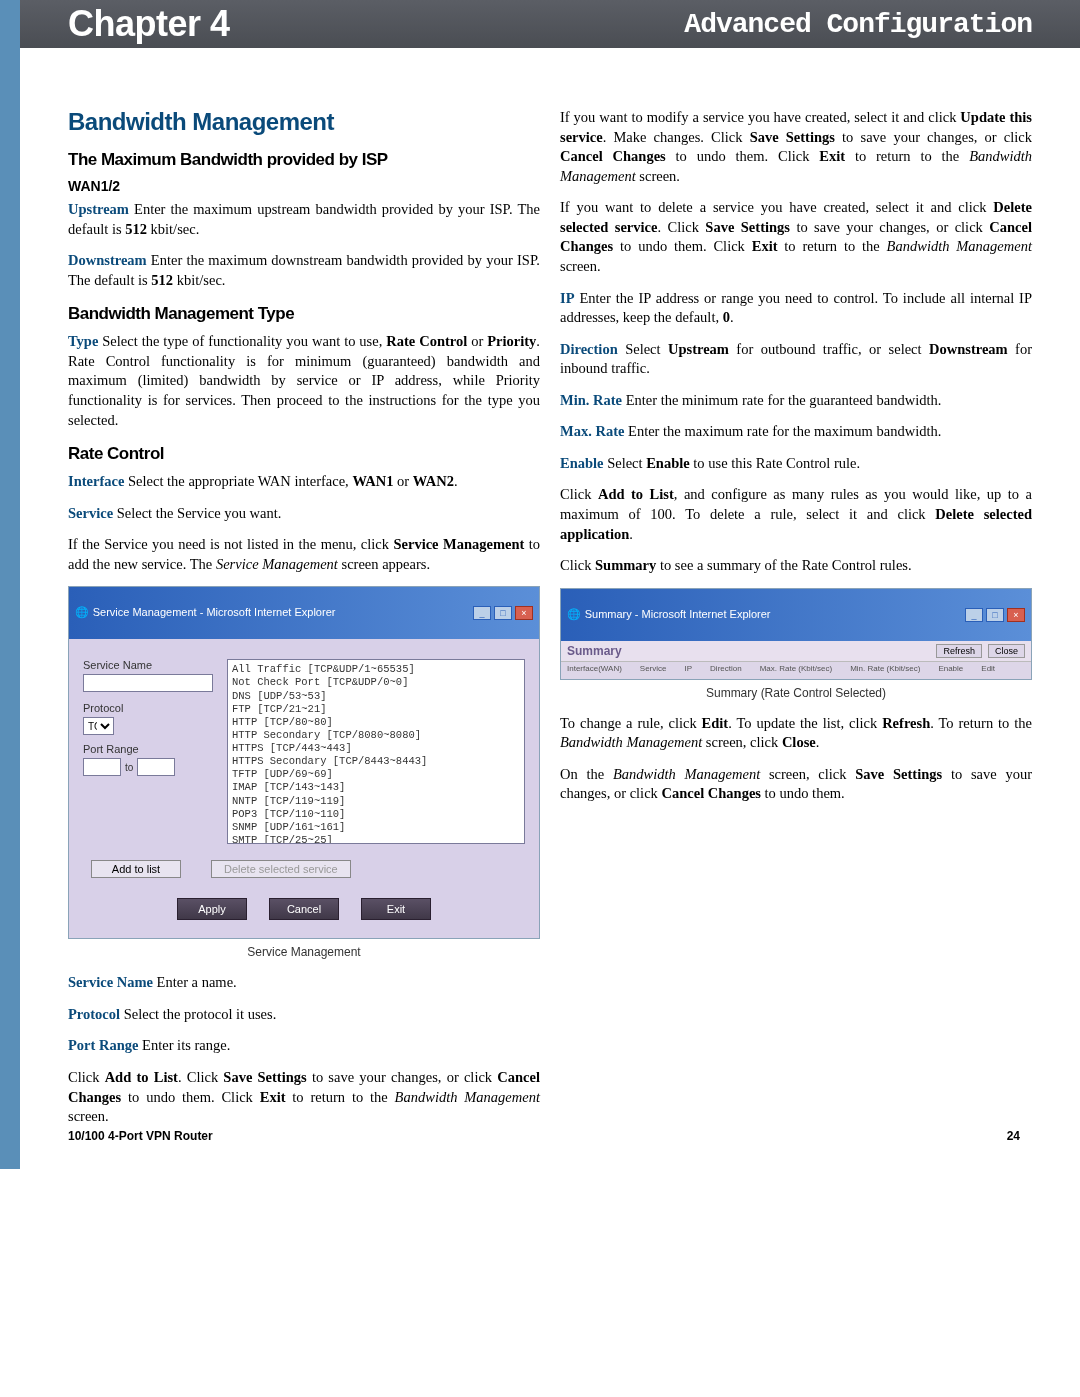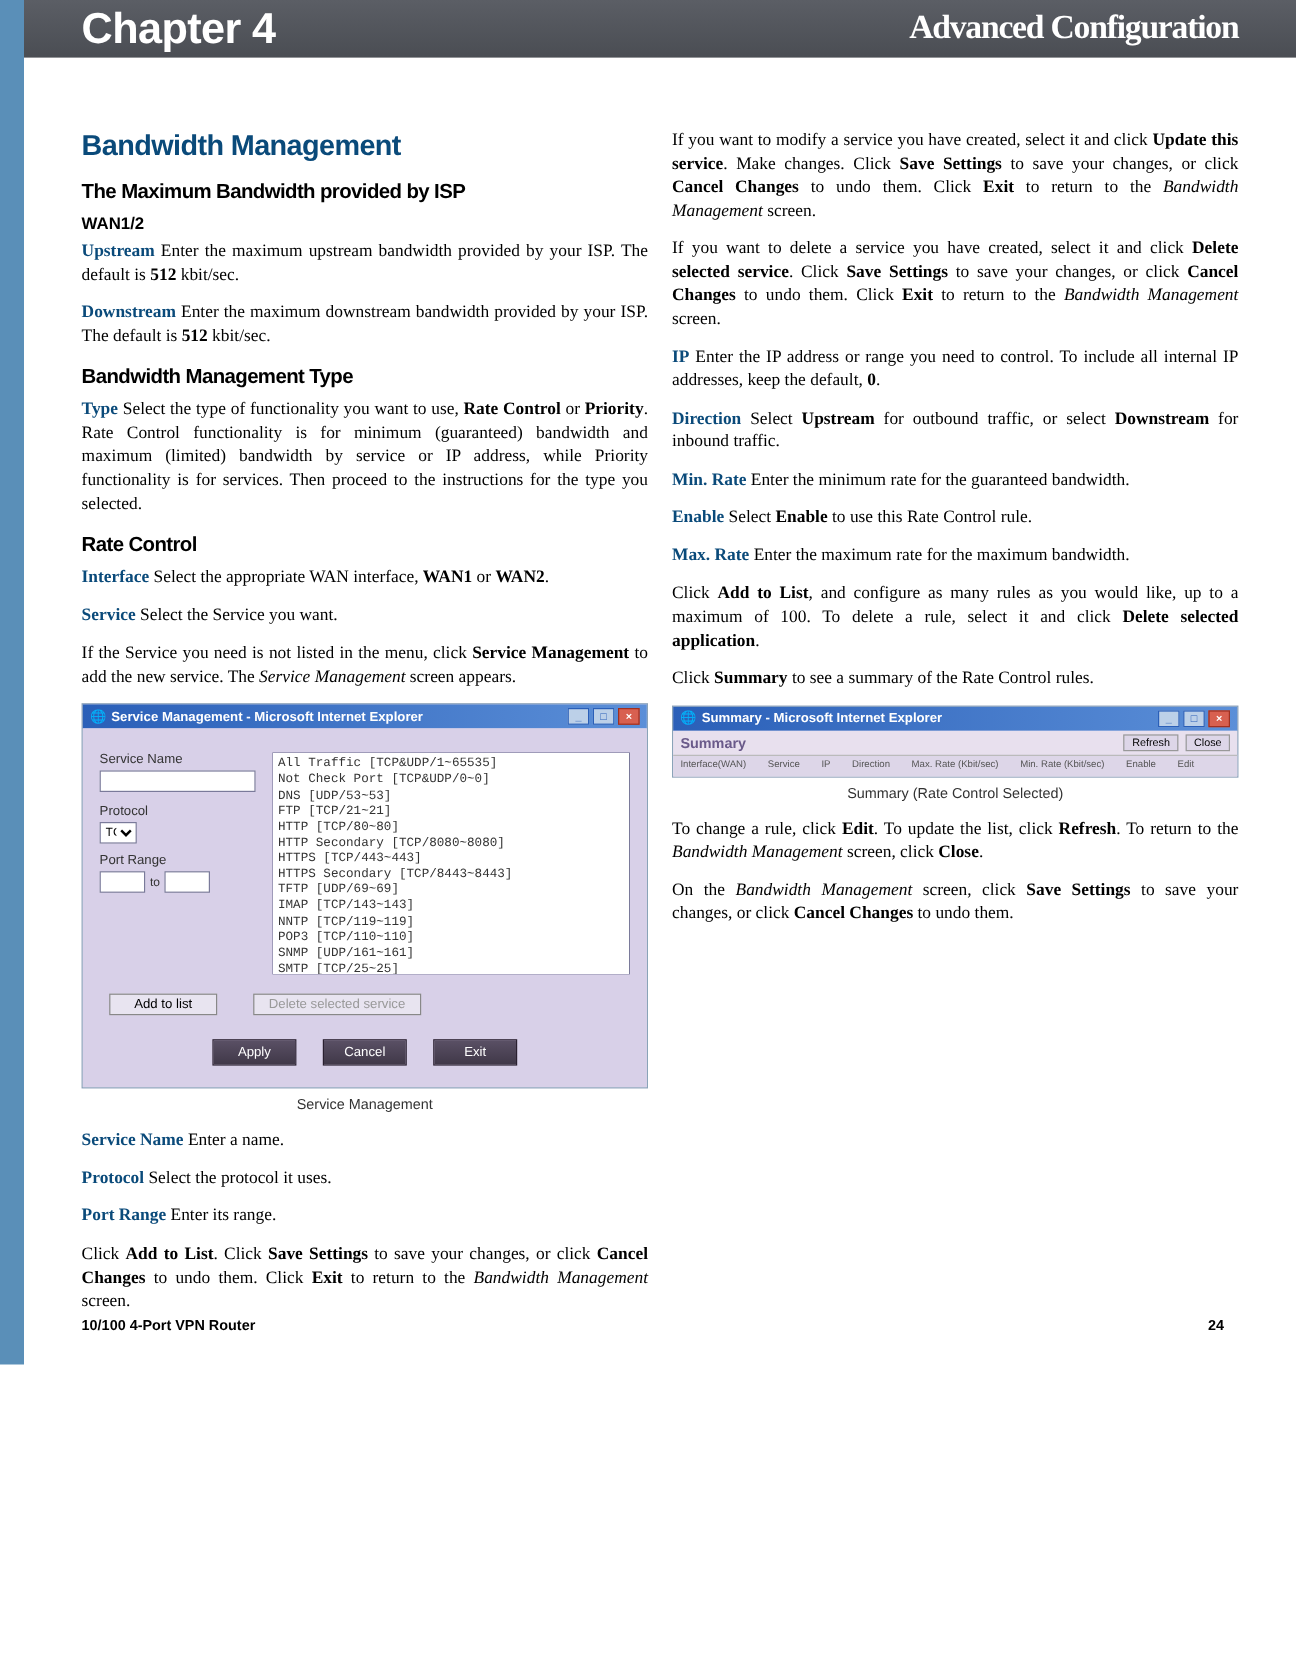--- a/index.html
+++ b/index.html
@@ -28,21 +28,21 @@
     padding: 0 48px;
     color: #fff;
   }
   .chapter-title {
     font-family: 'Myriad Pro', 'Segoe UI', Arial, sans-serif;
     font-size: 36px;
     font-weight: 700;
     letter-spacing: -0.5px;
   }
   .header-right {
-    font-family: Liberation Serif, serif;
+    font-family: Liberation Mono, monospace;
     font-size: 28px;
     font-weight: 700;
     letter-spacing: -1px;
   }
   .content {
     margin-left: 20px;
     padding: 60px 48px 30px 48px;
     display: flex;
     gap: 20px;
   }
@@ -87,24 +87,23 @@
     border: 1px solid #8aa3b8;
     background: #e7e0f0;
     margin: 8px 0 6px 0;
     position: relative;
   }
   .sshot-titlebar {
     background: linear-gradient(to right, #2a5fb8, #5b8fd8);
     color: #fff;
     font-family: Tahoma, Arial, sans-serif;
     font-size: 11px;
-    font-weight: 700;
-    padding: 3px 6px;
+    font-weight: 400;
+    padding: 19px 6px;
     display: flex;
-    align-items: center;
     justify-content: space-between;
   }
   .sshot-titlebar .icons { display:flex; gap:3px; }
   .sshot-titlebar .wbtn {
     width: 18px; height: 14px; background:#bcd0e8; border:1px solid #2a5fb8;
     display:inline-flex; align-items:center; justify-content:center; font-size:9px; color:#2a5fb8;
   }
   .sshot-titlebar .wbtn.close { background:#d86050; color:#fff; border-color:#a03020;}
   .sm-body {
     padding: 20px 14px 18px 14px;
@@ -283,24 +282,24 @@
     <p class="body">
       <span class="term">IP</span><span> Enter the IP address or range you need to control. To include all internal IP addresses, keep the default, </span><span class="bold">0</span><span>.</span>
     </p>
     <p class="body">
       <span class="term">Direction</span><span> Select </span><span class="bold">Upstream</span><span> for outbound traffic, or select </span><span class="bold">Downstream</span><span> for inbound traffic.</span>
     </p>
     <p class="body">
       <span class="term">Min. Rate</span><span> Enter the minimum rate for the guaranteed bandwidth.</span>
     </p>
     <p class="body">
+      <span class="term">Max. Rate</span><span> Enter the maximum rate for the maximum bandwidth.</span>
+    </p>
+    <p class="body">
       <span class="term">Enable</span><span> Select </span><span class="bold">Enable</span><span> to use this Rate Control rule.</span>
-    </p>
-    <p class="body">
-      <span class="term">Max. Rate</span><span> Enter the maximum rate for the maximum bandwidth.</span>
     </p>
     <p class="body">
       <span>Click </span><span class="bold">Add to List</span><span>, and configure as many rules as you would like, up to a maximum of 100. To delete a rule, select it and click </span><span class="bold">Delete selected application</span><span>.</span>
     </p>
     <p class="body">
       <span>Click </span><span class="bold">Summary</span><span> to see a summary of the Rate Control rules.</span>
     </p>
 
     <div class="screenshot" style="margin-top:4px;">
       <div class="sshot-titlebar">

